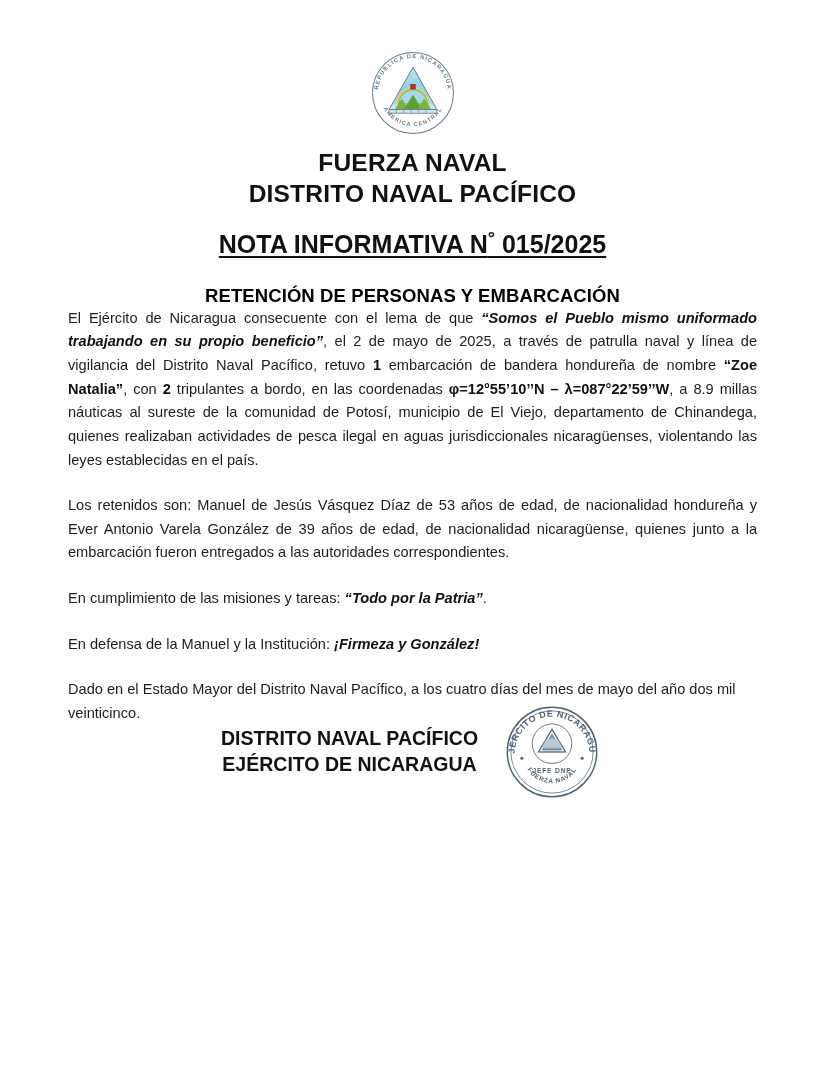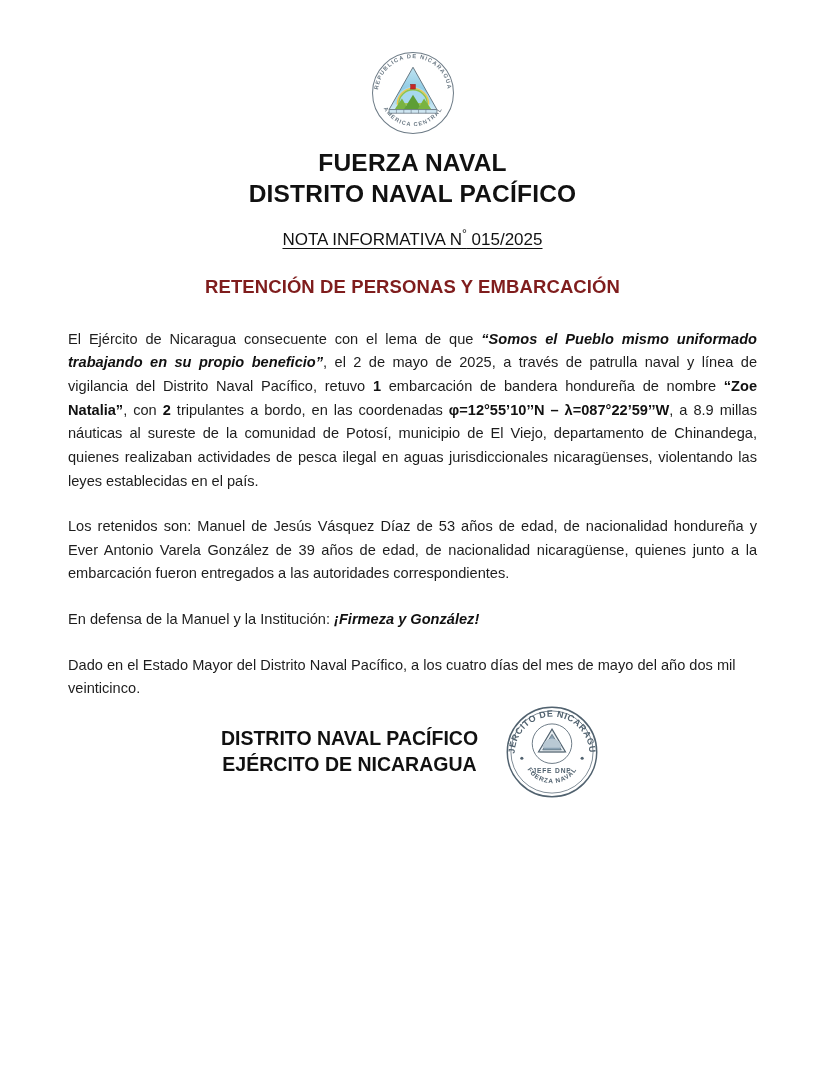--- a/index.html
+++ b/index.html
@@ -43,45 +43,44 @@
   .title-line {
     font-size: 24.5px;
     font-weight: bold;
     letter-spacing: 0.2px;
     line-height: 1.26;
     color: #111111;
   }
   .nota {
     margin-top: 20px;
     text-align: center;
-    font-size: 17px;
-    font-weight: normal;
+    font-size: 25px;
+    font-weight: bold;
     color: #111111;
   }
   .nota span.u {
     text-decoration: underline;
     text-underline-offset: 3px;
   }
   .nota sup {
     font-size: 0.72em;
     vertical-align: super;
     line-height: 0;
   }
   .subject {
     margin-top: 26px;
     text-align: center;
     font-size: 18.5px;
     font-weight: bold;
-    color: #7f1d1d;
+    color: #000000;
     letter-spacing: 0.1px;
   }
 
   
   .body-copy {
-    margin-top: 30px;
   }
   p.para {
     margin: 0 0 22px 0;
     font-size: 14.6px;
     line-height: 1.62;
     color: #1d1d1d;
   }
   p.para.justify {
     text-align: justify;
     text-justify: inter-word;
@@ -166,20 +165,21 @@
   </div>
 
   <div class="subject">RETENCIÓN DE PERSONAS Y EMBARCACIÓN</div>
 
   <div class="body-copy">
 
     <p class="para justify"><span>El Ejército de Nicaragua consecuente con el lema de que </span><span class="bi">“Somos el Pueblo mismo uniformado trabajando en su propio beneficio”</span><span>, el 2 de mayo de 2025, a través de patrulla naval y línea de vigilancia del Distrito Naval Pacífico, retuvo </span><b>1</b><span> embarcación de bandera hondureña de nombre </span><b>“Zoe Natalia”</b><span>, con </span><b>2</b><span> tripulantes a bordo, en las coordenadas </span><span class="coords">φ=12°55’10’’N – λ=087°22’59’’W</span><span>, a 8.9 millas náuticas al sureste de la comunidad de Potosí, municipio de El Viejo, departamento de Chinandega, quienes realizaban actividades de pesca ilegal en aguas jurisdiccionales nicaragüenses, violentando las leyes establecidas en el país.</span></p>
 
     <p class="para justify">Los retenidos son: Manuel de Jesús Vásquez Díaz de 53 años de edad, de nacionalidad hondureña y Ever Antonio Varela González de 39 años de edad, de nacionalidad nicaragüense, quienes junto a la embarcación fueron entregados a las autoridades correspondientes.</p>
 
+    <p class="para gap-small"><span>En cumplimiento de las misiones y tareas: </span><span class="bi">“Todo por la Patria”</span><span>.</span></p>
 
     <p class="para gap-small"><span>En defensa de la Manuel y la Institución: </span><span class="bi">¡Firmeza y González!</span></p>
 
     <p class="para">Dado en el Estado Mayor del Distrito Naval Pacífico, a los cuatro días del mes de mayo del año dos mil veinticinco.</p>
   </div>
 
   <div class="sign-area">
     <div class="sign-text">
       <div>DISTRITO NAVAL PACÍFICO</div>
       <div>EJÉRCITO DE NICARAGUA</div>

